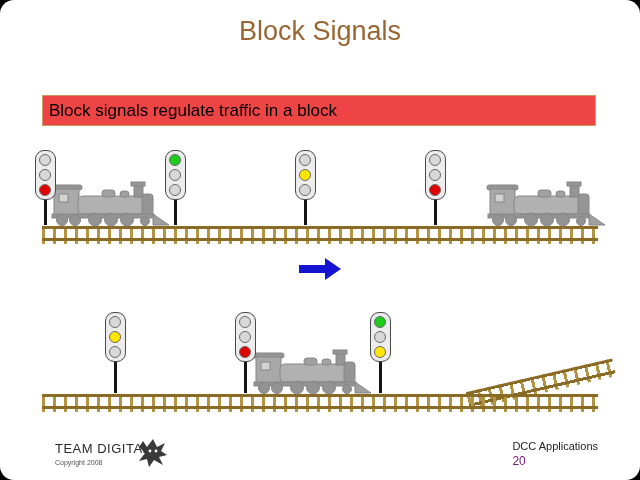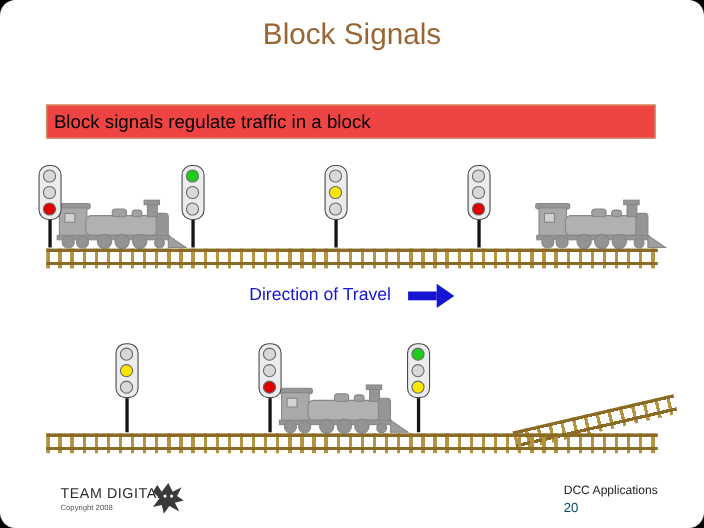--- a/index.html
+++ b/index.html
@@ -46,21 +46,21 @@
   .arrow-shaft{width:26px;height:8px;background:var(--direction-blue);}
   .arrow-head{width:0;height:0;border-left:16px solid var(--direction-blue);
               border-top:11px solid transparent;border-bottom:11px solid transparent;}
 
   .footer-left{position:absolute;left:55px;top:441px;}
   .company{font-size:13px;color:#2a2a2a;letter-spacing:0.5px;}
   .copyright{font-size:7px;color:#555;margin-top:3px;}
   .logo{position:absolute;left:137px;top:437px;}
   .footer-right{position:absolute;right:42px;top:440px;text-align:left;}
   .app-label{font-size:11px;color:#222;}
-  .page-number{font-size:12px;color:#0c4a6e;margin-top:2px;margin-right:4px;}
+  .page-number{font-size:12px;color:#701a75;margin-top:2px;margin-right:4px;}
 </style>
 </head>
 <body>
 
 <div class="slide">
 
   <div class="title">Block Signals</div>
 
   <div class="intro-box">
     <div class="intro-text">Block signals regulate traffic in a block</div>
@@ -143,21 +143,20 @@
   <div class="signal" style="left:424px;top:150px">
     <div class="signal-head">
         <span class="light light-off"></span>
         <span class="light light-off"></span>
         <span class="light light-red"></span>
       </div>
     <div class="signal-post post-top"></div>
   </div>
 
   <div class="direction-row">
-    <span class="direction-label">Direction of Travel</span>
     <span class="arrow">
       <span class="arrow-shaft"></span>
       <span class="arrow-head"></span>
     </span>
   </div>
 
   <div class="track track-branch"></div>
   <div class="track track-bottom"></div>
 
   <div class="train" style="left:252px;top:349px">

